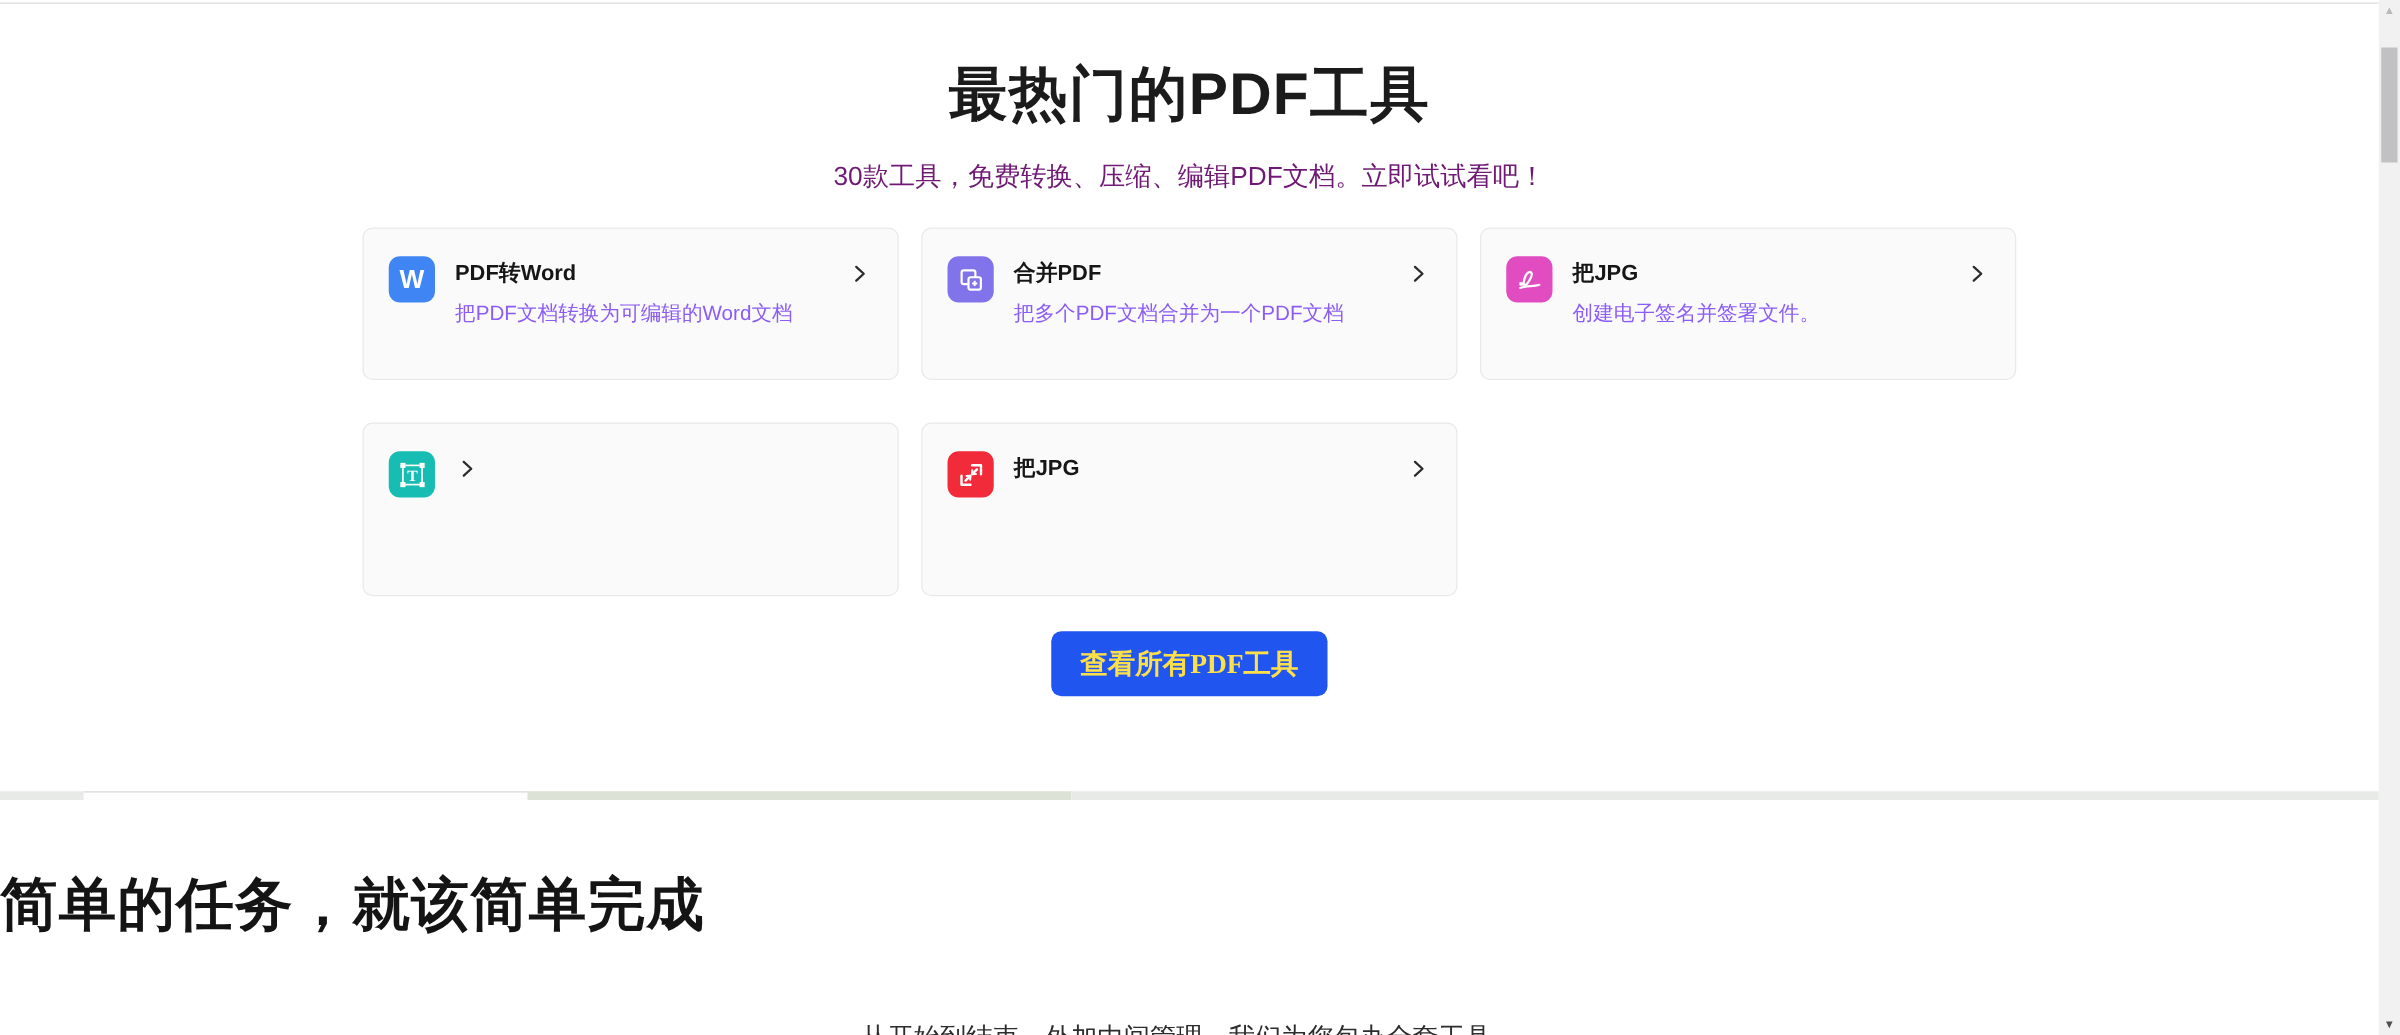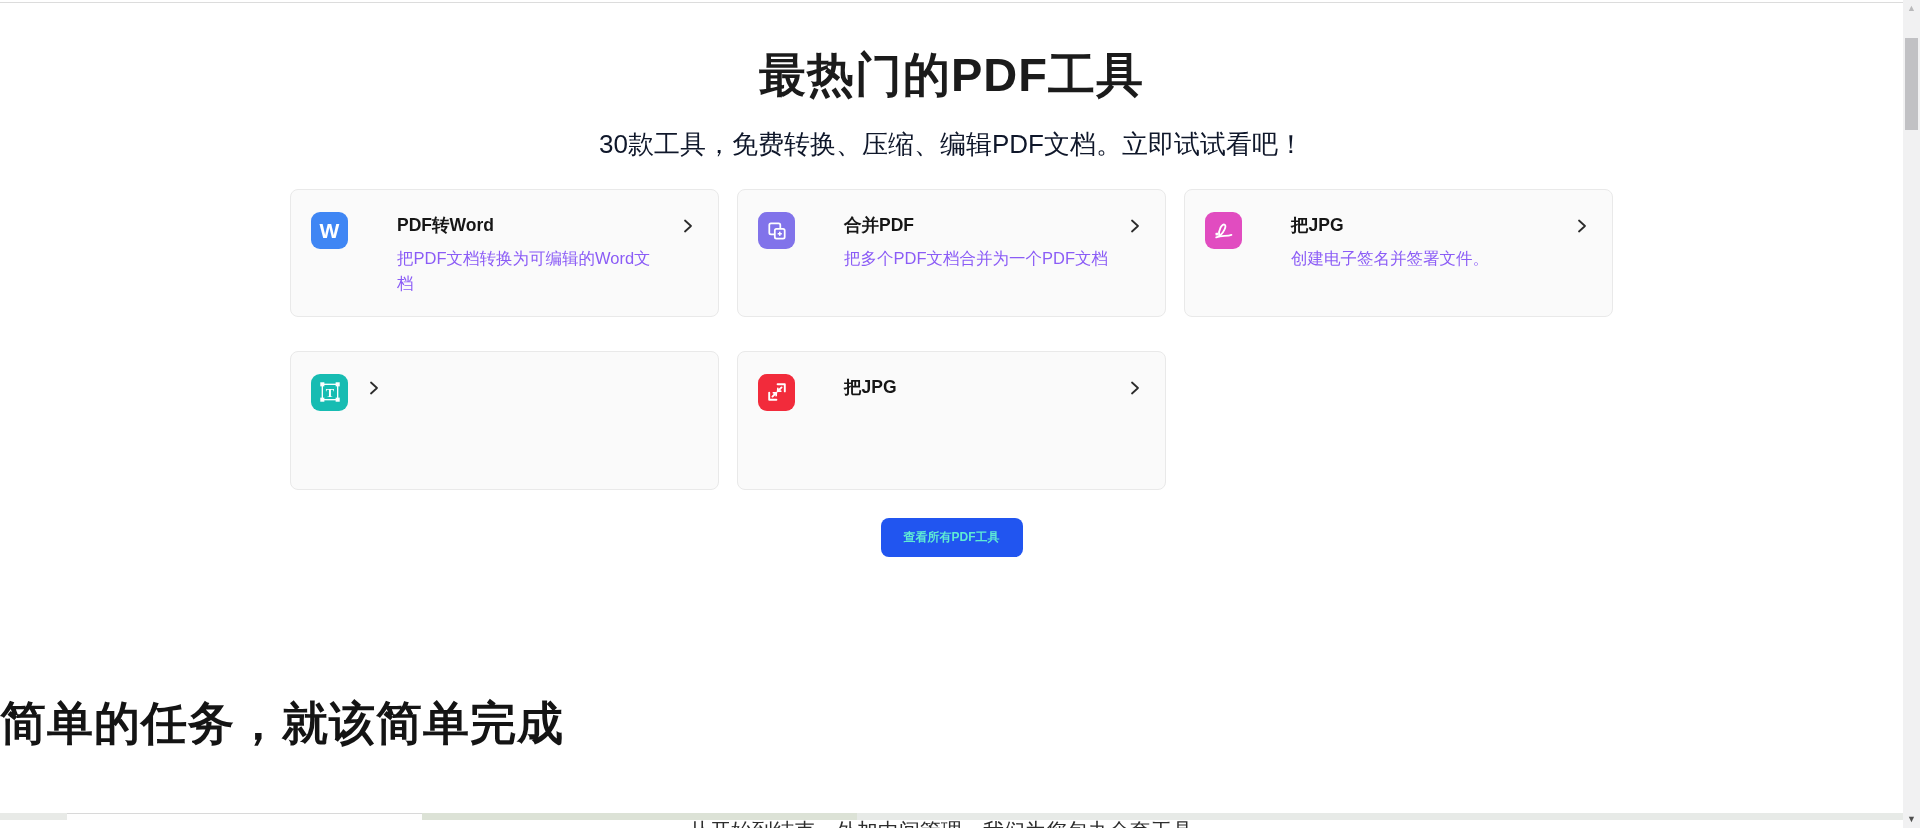--- a/index.html
+++ b/index.html
@@ -1,47 +1,47 @@
 <!DOCTYPE html>
 <html><head>
 <meta charset="utf-8">
 <style>
   * { margin:0; padding:0; box-sizing:border-box; }
   html,body { width:1920px; height:828px; background:#fff; overflow:hidden;
               font-family:"Liberation Sans", sans-serif; }
-  .viewport { position:relative; width:1903px; height:820px; }
+  .viewport { position:relative; width:1903px; height:640px; }
   .top-hairline { position:absolute; top:2px; left:0; width:100%; height:1px;
                   background:#dcdcdc; }
 
   
   .page-title { padding-top:48px; text-align:center; font-size:47px;
                 font-weight:800; color:#1b1b1b; letter-spacing:1px; line-height:1.15; }
-  .page-subtitle { margin-top:25px; text-align:center; font-size:26px; color:#0f172a; }
+  .page-subtitle { margin-top:25px; text-align:center; font-size:21px; color:#701a75; }
 
   
   .tool-grid { width:1323px; margin:27px auto 0; display:grid;
                grid-template-columns:repeat(3,429px); column-gap:18px; row-gap:34px; }
   .tool-card { background:#fafafa; border:1px solid #e9e9e9; border-radius:8px;
                padding:22px 20px 20px 20px; display:flex; gap:16px; min-height:122px;
                cursor:pointer; }
   .tool-card:nth-child(n+4) { min-height:139px; }
   .icon-tile { width:37px; height:37px; border-radius:9px; flex:none;
                display:flex; align-items:center; justify-content:center; color:#fff; }
   .icon-tile .letter { font-size:21px; font-weight:800; color:#fff; line-height:1; }
-  .card-text { flex:1; padding-top:1px;margin-left:33px; }
+  .card-text { flex:1; padding-top:1px; }
   .card-title { font-size:17.5px; font-weight:700; color:#161616; }
   .card-desc  { margin-top:9px; font-size:16.5px; color:#8b5cf6; line-height:1.5;
                 max-width:305px; }
   .chevron { flex:none; margin-top:4px; }
 
   
   .btn-row { text-align:center; margin-top:28px; }
-  .view-all-btn { display:inline-block; border:none; color:#5eead4; font-weight:700;
-                  font-size:12px; padding:11px 23px; border-radius:8px; cursor:pointer;
-                  font-family:Liberation Sans, sans-serif; }
+  .view-all-btn { display:inline-block; border:none; color:#fde047; font-weight:700;
+                  font-size:22px; padding:11px 23px; border-radius:8px; cursor:pointer;
+                  font-family:Liberation Serif, serif; }
 
   
   .section2-heading { margin-top:136px; font-size:46px;
                       font-weight:800; color:#141414; letter-spacing:1px; }
   .section2-body { margin-top:29px; text-align:center; font-size:21px; color:#2d2d2d;
                    line-height:31px; }
 
   
   .bottom-strip { position:absolute; bottom:0; left:0; width:1903px; height:7px;
                   display:flex; }

